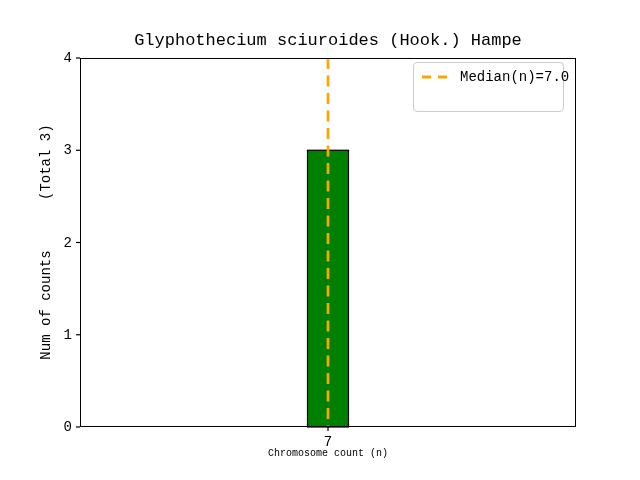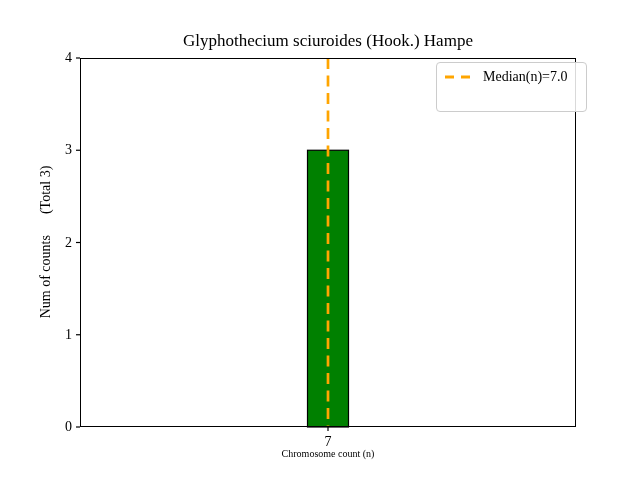--- a/index.html
+++ b/index.html
@@ -5,21 +5,21 @@
   html, body {
     margin: 0;
     padding: 0;
     background: #ffffff;
   }
   .figure {
     position: relative;
     width: 640px;
     height: 464px;
     background: #ffffff;
-    font-family: Liberation Serif, serif;
+    font-family: Liberation Mono, monospace;
     color: #000000;
     overflow: hidden;
   }
   .chart-title {
     position: absolute;
     left: 80px;
     top: 31px;
     width: 496px;
     text-align: center;
     font-size: 17px;
@@ -68,21 +68,21 @@
   }
   .xtick-label {
     position: absolute;
     transform: translateX(-50%);
     font-size: 14px;
     line-height: 20px;
     color: #000000;
   }
   .legend {
     position: absolute;
-    left: 356px; 
+    left: 333px; 
     top: 4px;    
     width: 151px;
     box-sizing: border-box;
     background: rgba(255, 255, 255, 0.85);
     border: 1px solid #cccccc;
     border-radius: 4px;
     padding: 4px 24px 4px 8px;
   }
   .legend-row {
     display: flex;

